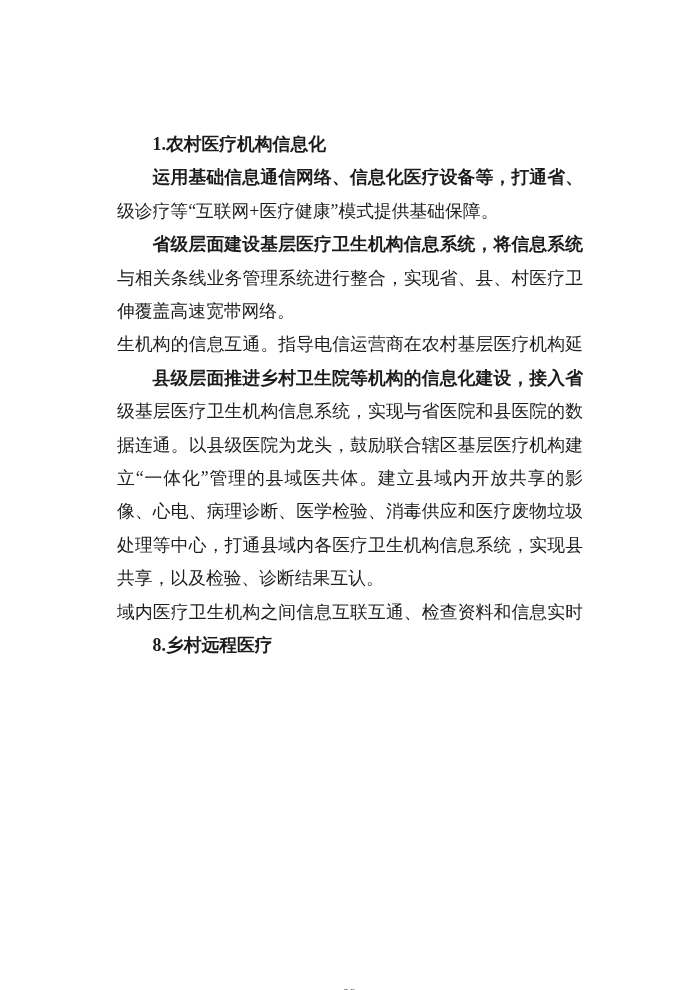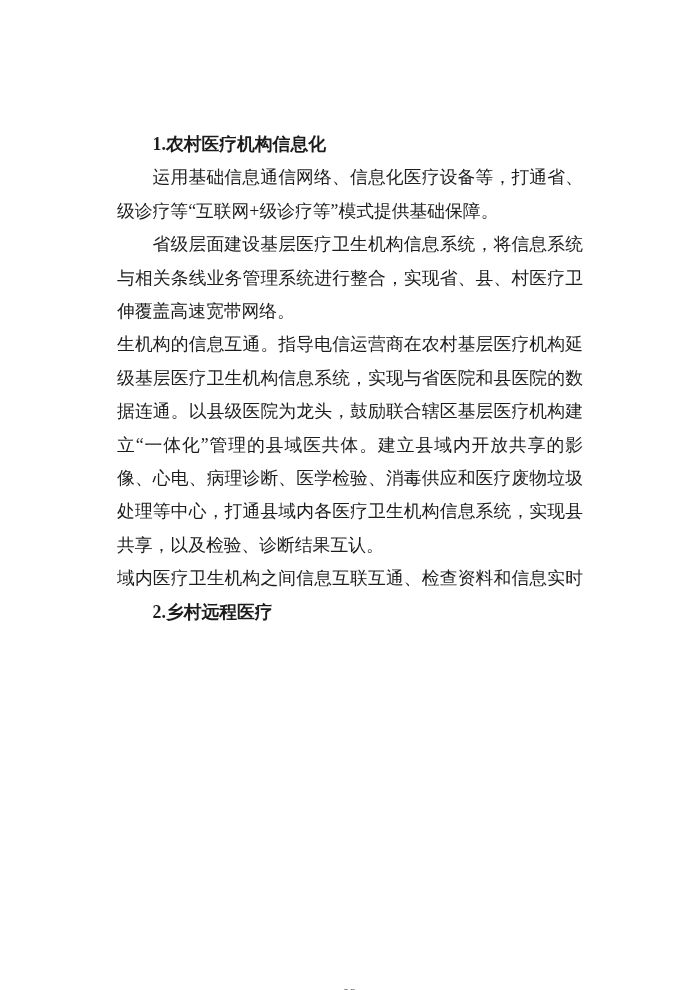--- a/index.html
+++ b/index.html
@@ -17,21 +17,21 @@
     color:#1c1c1c;
     font-size:17.8px;
     line-height:33.4px;
   }
   .block{margin:0;}
   .line{
     text-align:justify;
     text-align-last:justify;
     white-space:nowrap;
   }
-  .line.first{text-indent:2em;}
+  .line.first{text-indent:2em;font-weight:bold;}
   .line.last{text-align-last:left;}
   .block.heading .line{
     font-weight:700;
     text-align-last:left;
   }
   .footer{
     position:absolute;
     left:0;top:943px;width:100%;
     text-align:center;
   }
@@ -44,37 +44,38 @@
 </head>
 <body>
 
 <div class="page" style="background: rgb(255, 255, 255);">
   <div class="doc" style="color: rgb(28, 28, 28);">
       <div class="block heading">
         <div class="line first last">1.农村医疗机构信息化</div>
       </div>
       <div class="block paragraph">
         <div class="line first">运用基础信息通信网络、信息化医疗设备等，打通省、</div>
-        <div class="line last">级诊疗等“互联网+级诊疗等”模式提供基础保障。</div>
+        <div class="line last">级诊疗等“互联网+医疗健康”模式提供基础保障。</div>
       </div>
       <div class="block paragraph">
         <div class="line first">省级层面建设基层医疗卫生机构信息系统，将信息系统</div>
         <div class="line">与相关条线业务管理系统进行整合，实现省、县、村医疗卫</div>
         <div class="line last">伸覆盖高速宽带网络。</div>
         <div class="line">生机构的信息互通。指导电信运营商在农村基层医疗机构延</div>
       </div>
       <div class="block paragraph">
+        <div class="line first">县级层面推进乡村卫生院等机构的信息化建设，接入省</div>
         <div class="line">级基层医疗卫生机构信息系统，实现与省医院和县医院的数</div>
         <div class="line">据连通。以县级医院为龙头，鼓励联合辖区基层医疗机构建</div>
         <div class="line">立“一体化”管理的县域医共体。建立县域内开放共享的影</div>
         <div class="line">像、心电、病理诊断、医学检验、消毒供应和医疗废物垃圾</div>
         <div class="line">处理等中心，打通县域内各医疗卫生机构信息系统，实现县</div>
         <div class="line last">共享，以及检验、诊断结果互认。</div>
         <div class="line">域内医疗卫生机构之间信息互联互通、检查资料和信息实时</div>
       </div>
       <div class="block heading">
-        <div class="line first last">2.乡村远程医疗</div>
+        <div class="line first last">8.乡村远程医疗</div>
       </div>
     </div>
   <div class="footer">
     <span class="pagenum" style="color: rgb(74, 74, 74);">93</span>
   </div>
 </div>
 
 </body></html>

